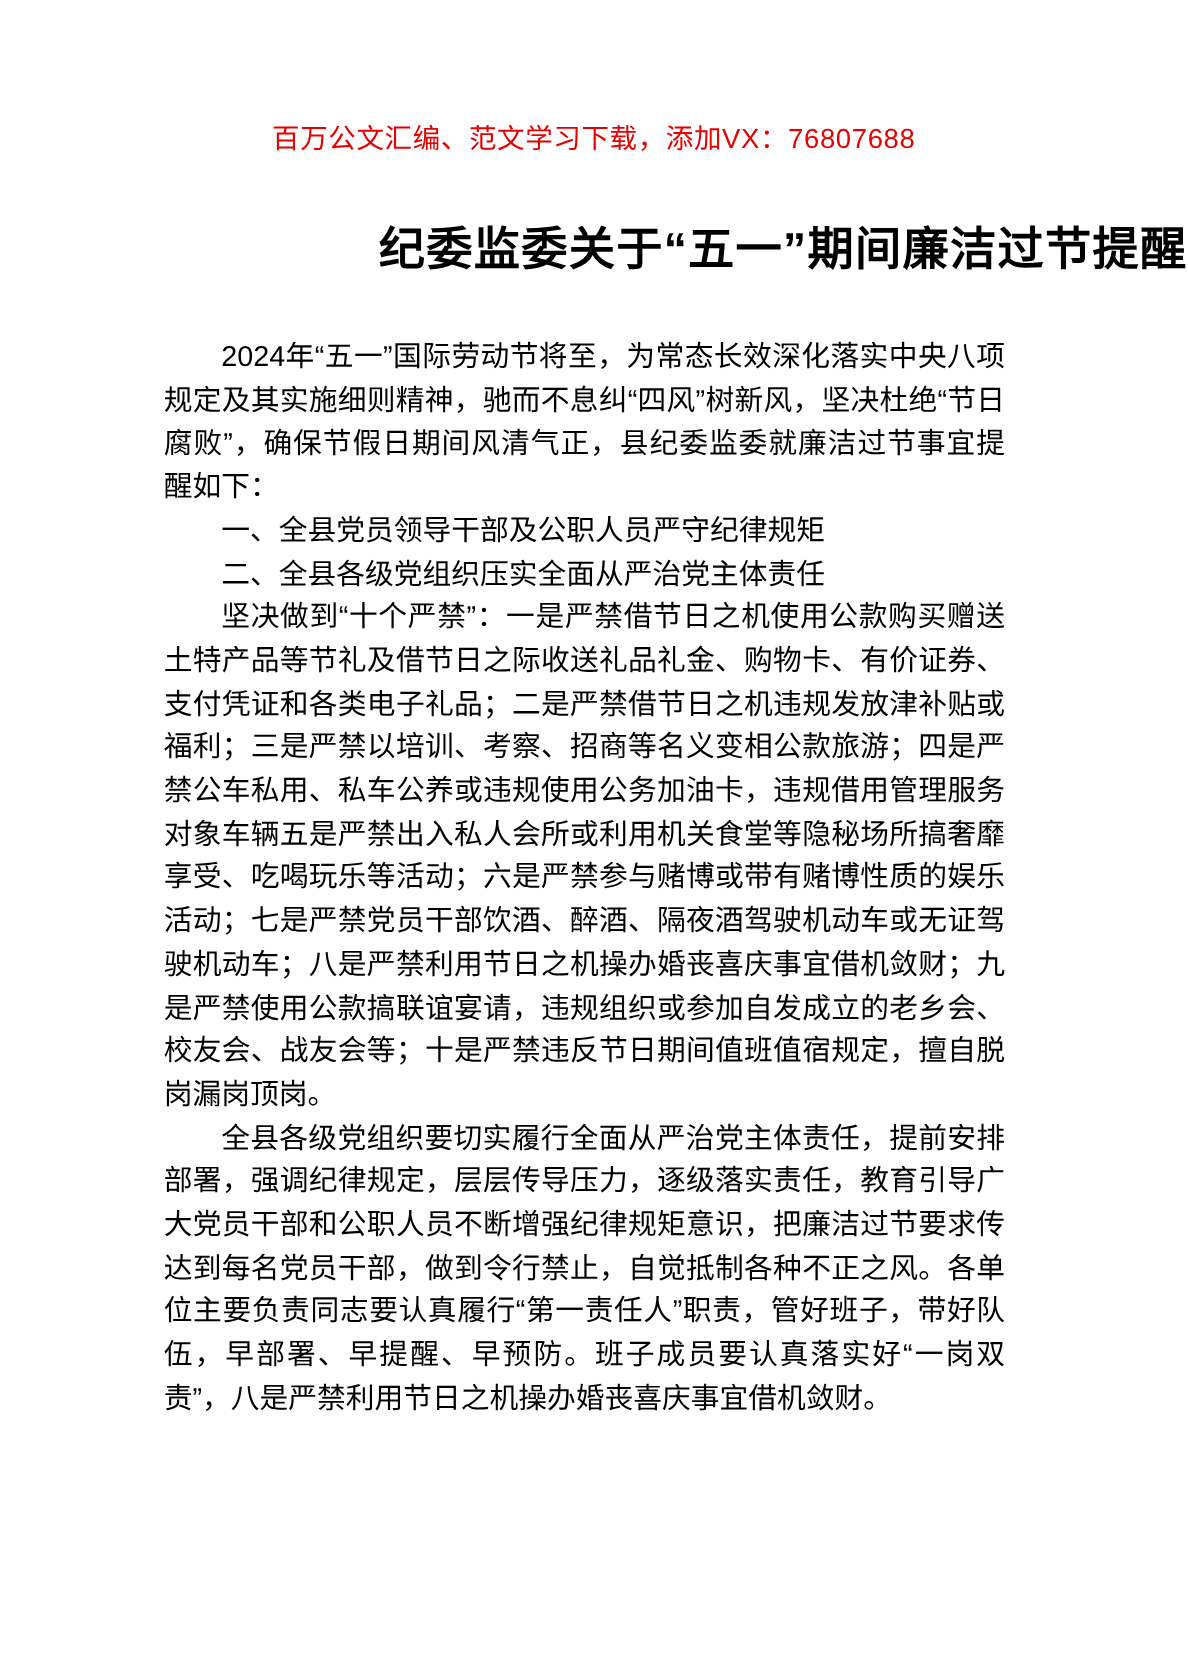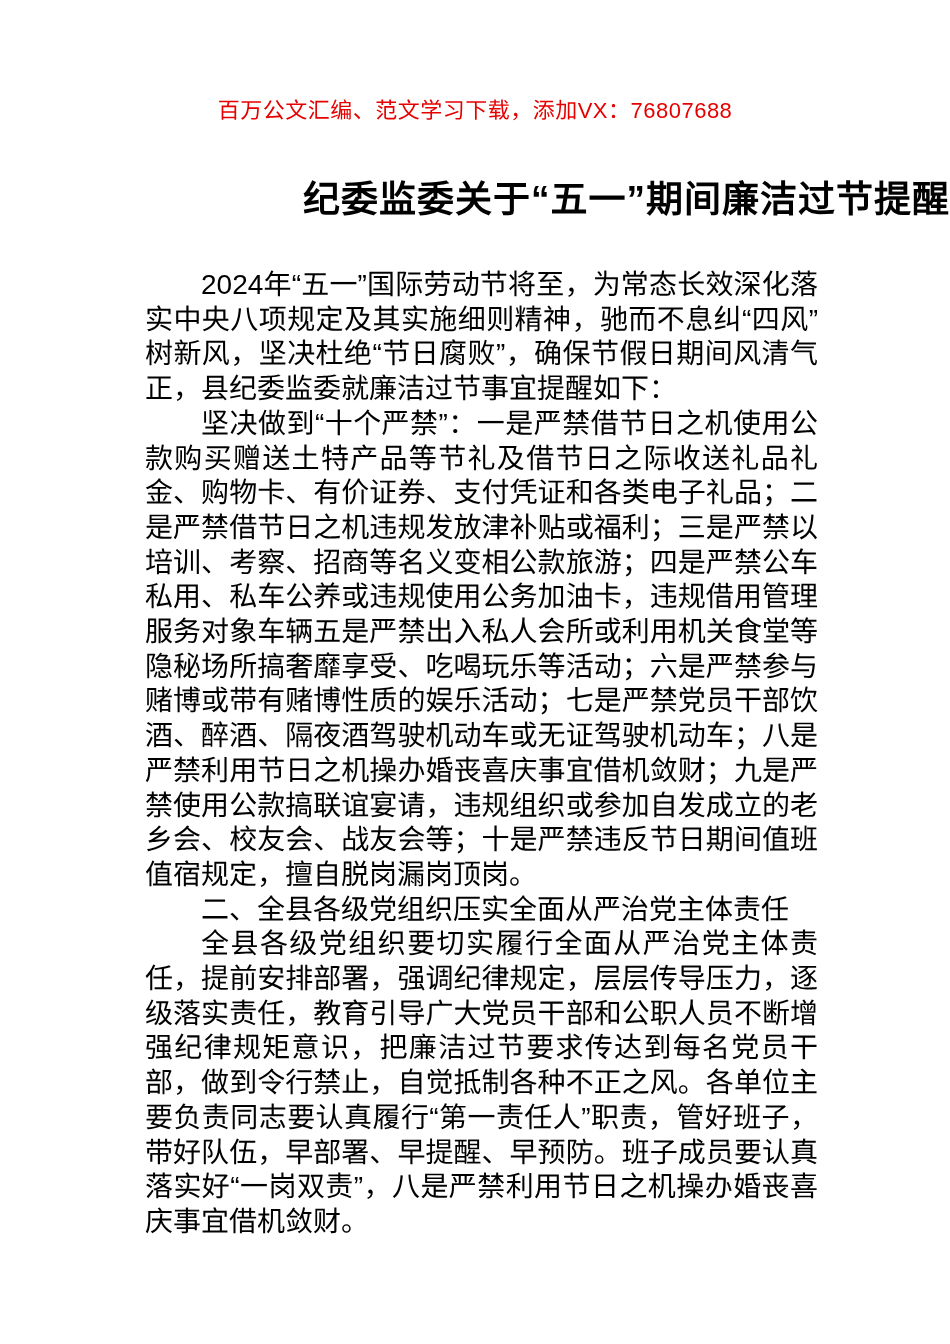--- a/index.html
+++ b/index.html
@@ -36,23 +36,23 @@
     width: 100%;
     text-align: right;
     font-size: 37px;
     font-weight: 700;
     line-height: 48px;
     letter-spacing: 1px;
   }
   .content {
     position: absolute;
     top: 268px;
-    left: 145px;
+    left: 131px;
     width: 673px;
-    font-size: 28px;
+    font-size: 23px;
     line-height: 34.7px;
     text-align: justify;
     text-justify: inter-ideograph;
   }
   .content p {
     margin: 0;
     padding: 0;
     text-indent: 2em;
     word-break: break-all;
   }
@@ -61,18 +61,19 @@
 <body>
 
 <div class="page">
 
   <div class="notice">百万公文汇编、范文学习下载，添加VX：76807688</div>
 
   <div class="doc-title">纪委监委关于“五一”期间廉洁过节提醒</div>
 
   <div class="content">
     <p>2024年“五一”国际劳动节将至，为常态长效深化落实中央八项规定及其实施细则精神，驰而不息纠“四风”树新风，坚决杜绝“节日腐败”，确保节假日期间风清气正，县纪委监委就廉洁过节事宜提醒如下：</p>
+    <p>一、全县党员领导干部及公职人员严守纪律规矩</p>
+    <p>二、全县各级党组织压实全面从严治党主体责任</p>
     <p>坚决做到“十个严禁”：一是严禁借节日之机使用公款购买赠送土特产品等节礼及借节日之际收送礼品礼金、购物卡、有价证券、支付凭证和各类电子礼品；二是严禁借节日之机违规发放津补贴或福利；三是严禁以培训、考察、招商等名义变相公款旅游；四是严禁公车私用、私车公养或违规使用公务加油卡，违规借用管理服务对象车辆五是严禁出入私人会所或利用机关食堂等隐秘场所搞奢靡享受、吃喝玩乐等活动；六是严禁参与赌博或带有赌博性质的娱乐活动；七是严禁党员干部饮酒、醉酒、隔夜酒驾驶机动车或无证驾驶机动车；八是严禁利用节日之机操办婚丧喜庆事宜借机敛财；九是严禁使用公款搞联谊宴请，违规组织或参加自发成立的老乡会、校友会、战友会等；十是严禁违反节日期间值班值宿规定，擅自脱岗漏岗顶岗。</p>
-    <p>二、全县各级党组织压实全面从严治党主体责任</p>
     <p>全县各级党组织要切实履行全面从严治党主体责任，提前安排部署，强调纪律规定，层层传导压力，逐级落实责任，教育引导广大党员干部和公职人员不断增强纪律规矩意识，把廉洁过节要求传达到每名党员干部，做到令行禁止，自觉抵制各种不正之风。各单位主要负责同志要认真履行“第一责任人”职责，管好班子，带好队伍，早部署、早提醒、早预防。班子成员要认真落实好“一岗双责”，八是严禁利用节日之机操办婚丧喜庆事宜借机敛财。</p>
   </div>
 
 </div>
 
 </body></html>

